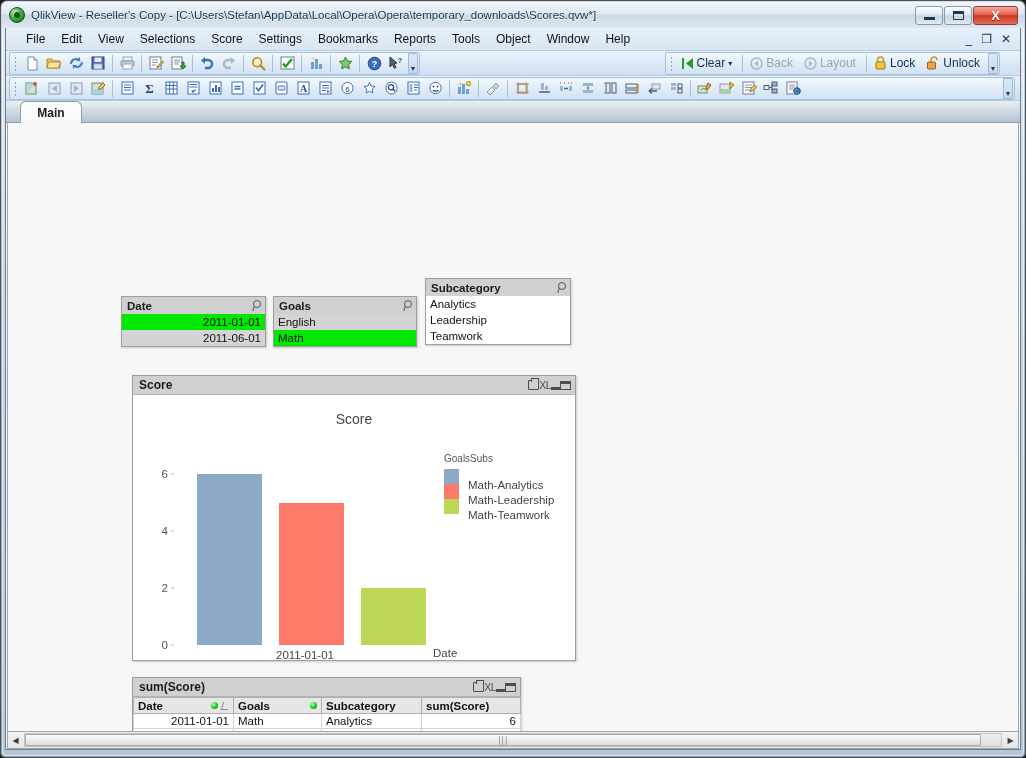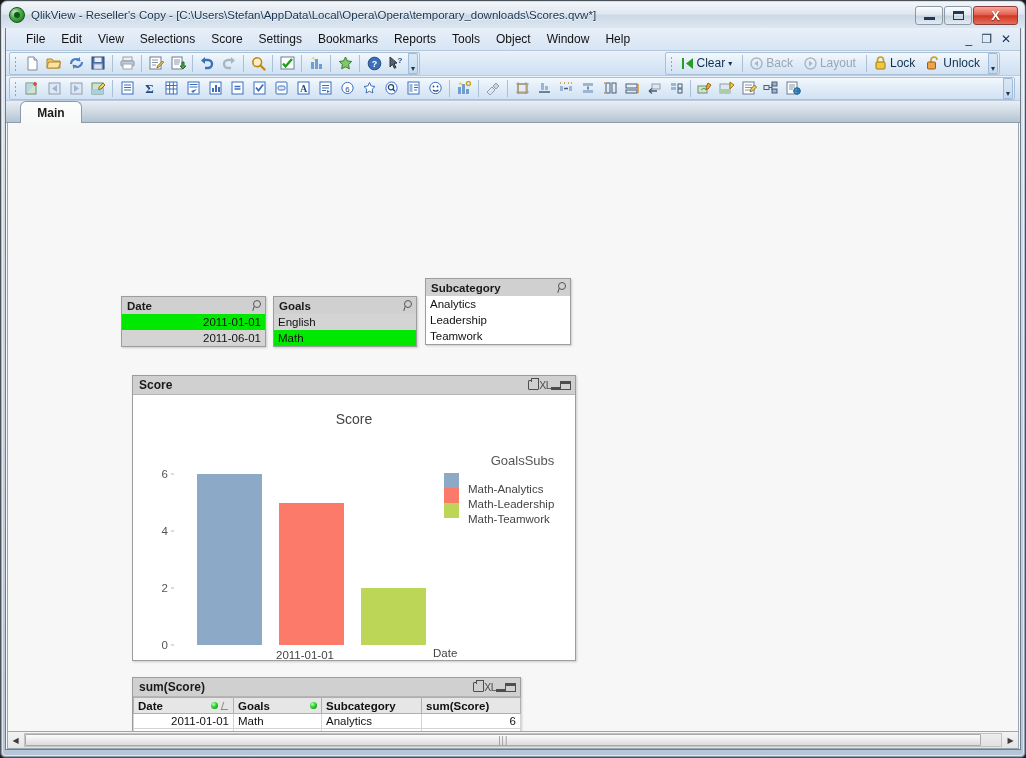--- a/index.html
+++ b/index.html
@@ -238,21 +238,21 @@
   .bar { position:absolute; bottom:0; }
   #x-cat-label {
     position:absolute; left:44px; top:254px; width:256px; text-align:center;
     font-size:11.5px; color:#444;
   }
   #x-axis-title {
     position:absolute; left:300px; top:252px;
     font-size:11.5px; color:#444;
   }
   #legend { position:absolute; left:311px; top:58px; }
-  #legend-title { font-size:13px; color:#555; margin-bottom:5px;text-align:right; }
+  #legend-title { font-size:10px; color:#555; margin-bottom:5px; }
   .legend-row { display:flex; align-items:center; height:15px; }
   .legend-swatch { width:15px; height:15px; flex:0 0 15px; }
   .legend-text { font-size:11.5px; color:#444; margin-left:9px; white-space:nowrap;margin-top:16px; }
 
   
   #table-body { position:absolute; left:0; top:19px; right:0; bottom:0; background:#fff; padding:0; }
   table.qv-table { border-collapse:collapse; width:100%; table-layout:fixed; }
   table.qv-table th {
     background:#e6e6e6;
     border:1px solid #b0b0b0;

